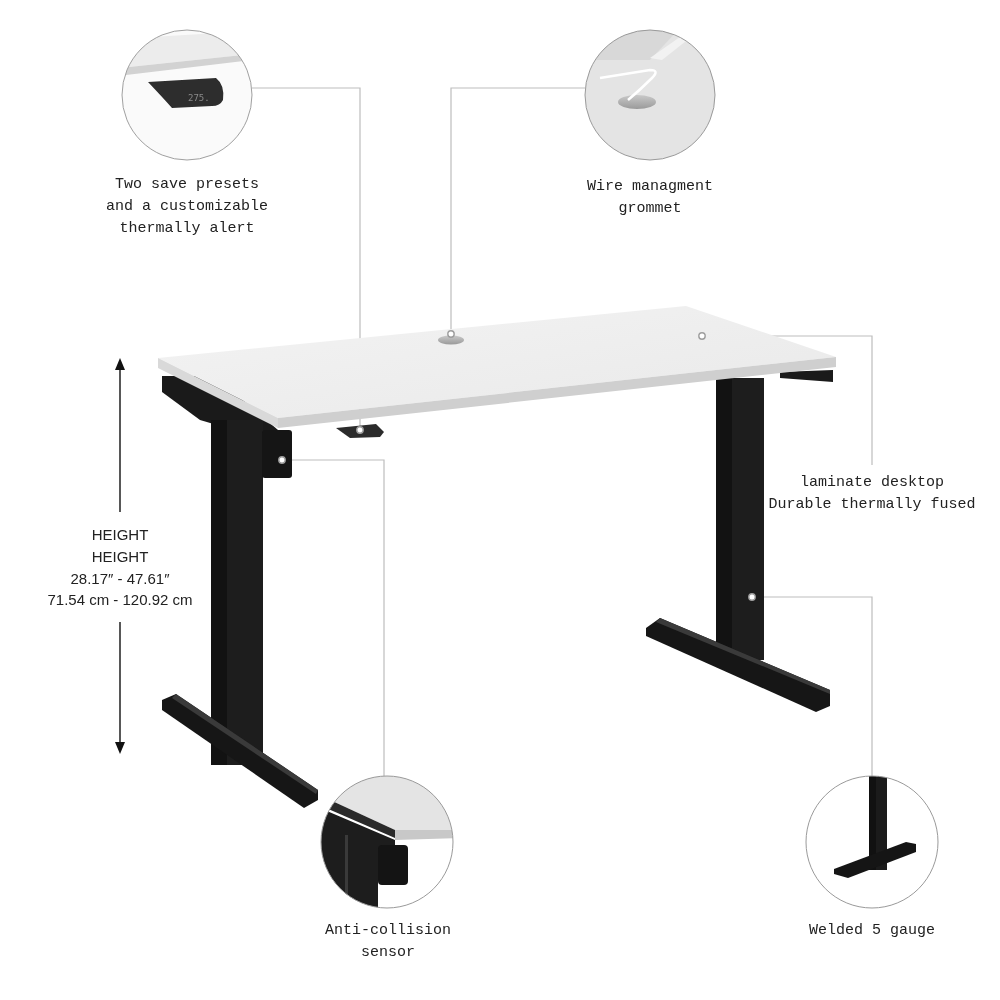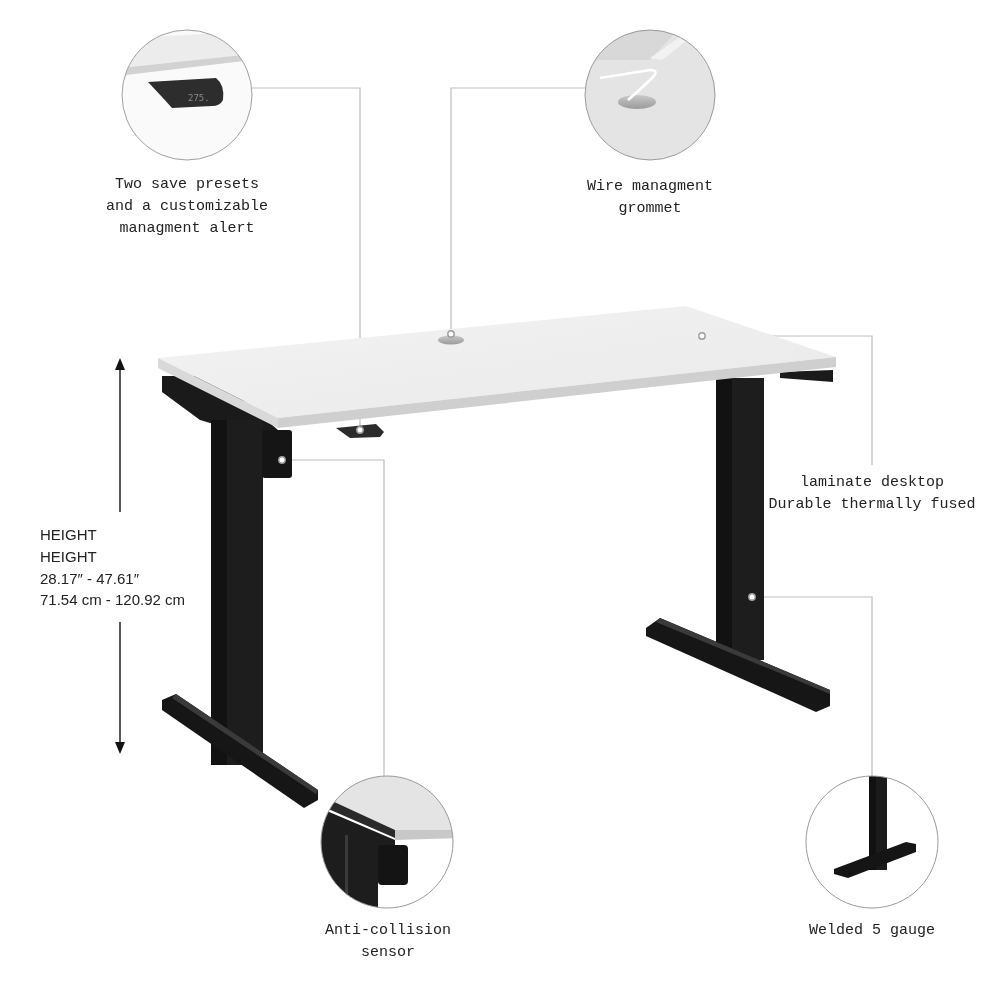--- a/index.html
+++ b/index.html
@@ -2,21 +2,21 @@
 <html><head>
   <meta charset="utf-8">
   <style>
     html, body { margin: 0; padding: 0; background: #ffffff; }
     body { width: 1000px; height: 1000px; position: relative; overflow: hidden;
            font-family: "Liberation Sans", "DejaVu Sans", sans-serif; color: #222; }
     .stage { position: absolute; left: 0; top: 0; width: 1000px; height: 1000px; }
     .label { position: absolute; text-align: center; font-size: 15px; line-height: 22px;
              color: #222; font-weight: 300; font-family: Liberation Mono, monospace; }
     .label span { display: block; white-space: nowrap; }
-    .height-block { position: absolute; text-align: left; font-size: 15px; color: #222; }
+    .height-block { position: absolute; text-align: center; font-size: 15px; color: #222; }
     .height-block .title { line-height: 22px; }
     .height-block .vals { margin-top: 0; line-height: 21px; }
     svg { position: absolute; left: 0; top: 0; }
   </style>
 </head>
 <body>
 
 <div class="stage">
 
   <svg width="1000" height="1000" viewBox="0 0 1000 1000">
@@ -135,21 +135,21 @@
         <rect x="869" y="770" width="7" height="100" fill="#111"></rect>
         <polygon points="834,869 906,842 916,844 916,852 848,878 834,874" fill="#151515"></polygon>
       </g>
       <circle cx="872" cy="842" r="66" fill="none" stroke="#9a9a9a" stroke-width="1"></circle>
     </g>
   </svg>
 
   <div class="label" style="left:97px; top:174px; width:180px;">
     <span>Two save presets</span>
     <span>and a customizable</span>
-    <span>managment alert</span>
+    <span>thermally alert</span>
   </div>
 
   <div class="label" style="left:560px; top:176px; width:180px;">
     <span>Wire managment</span>
     <span>grommet</span>
   </div>
 
   <div class="label" style="left:762px; top:472px; width:220px;">
     <span>laminate desktop</span>
     <span>Durable thermally fused</span>

